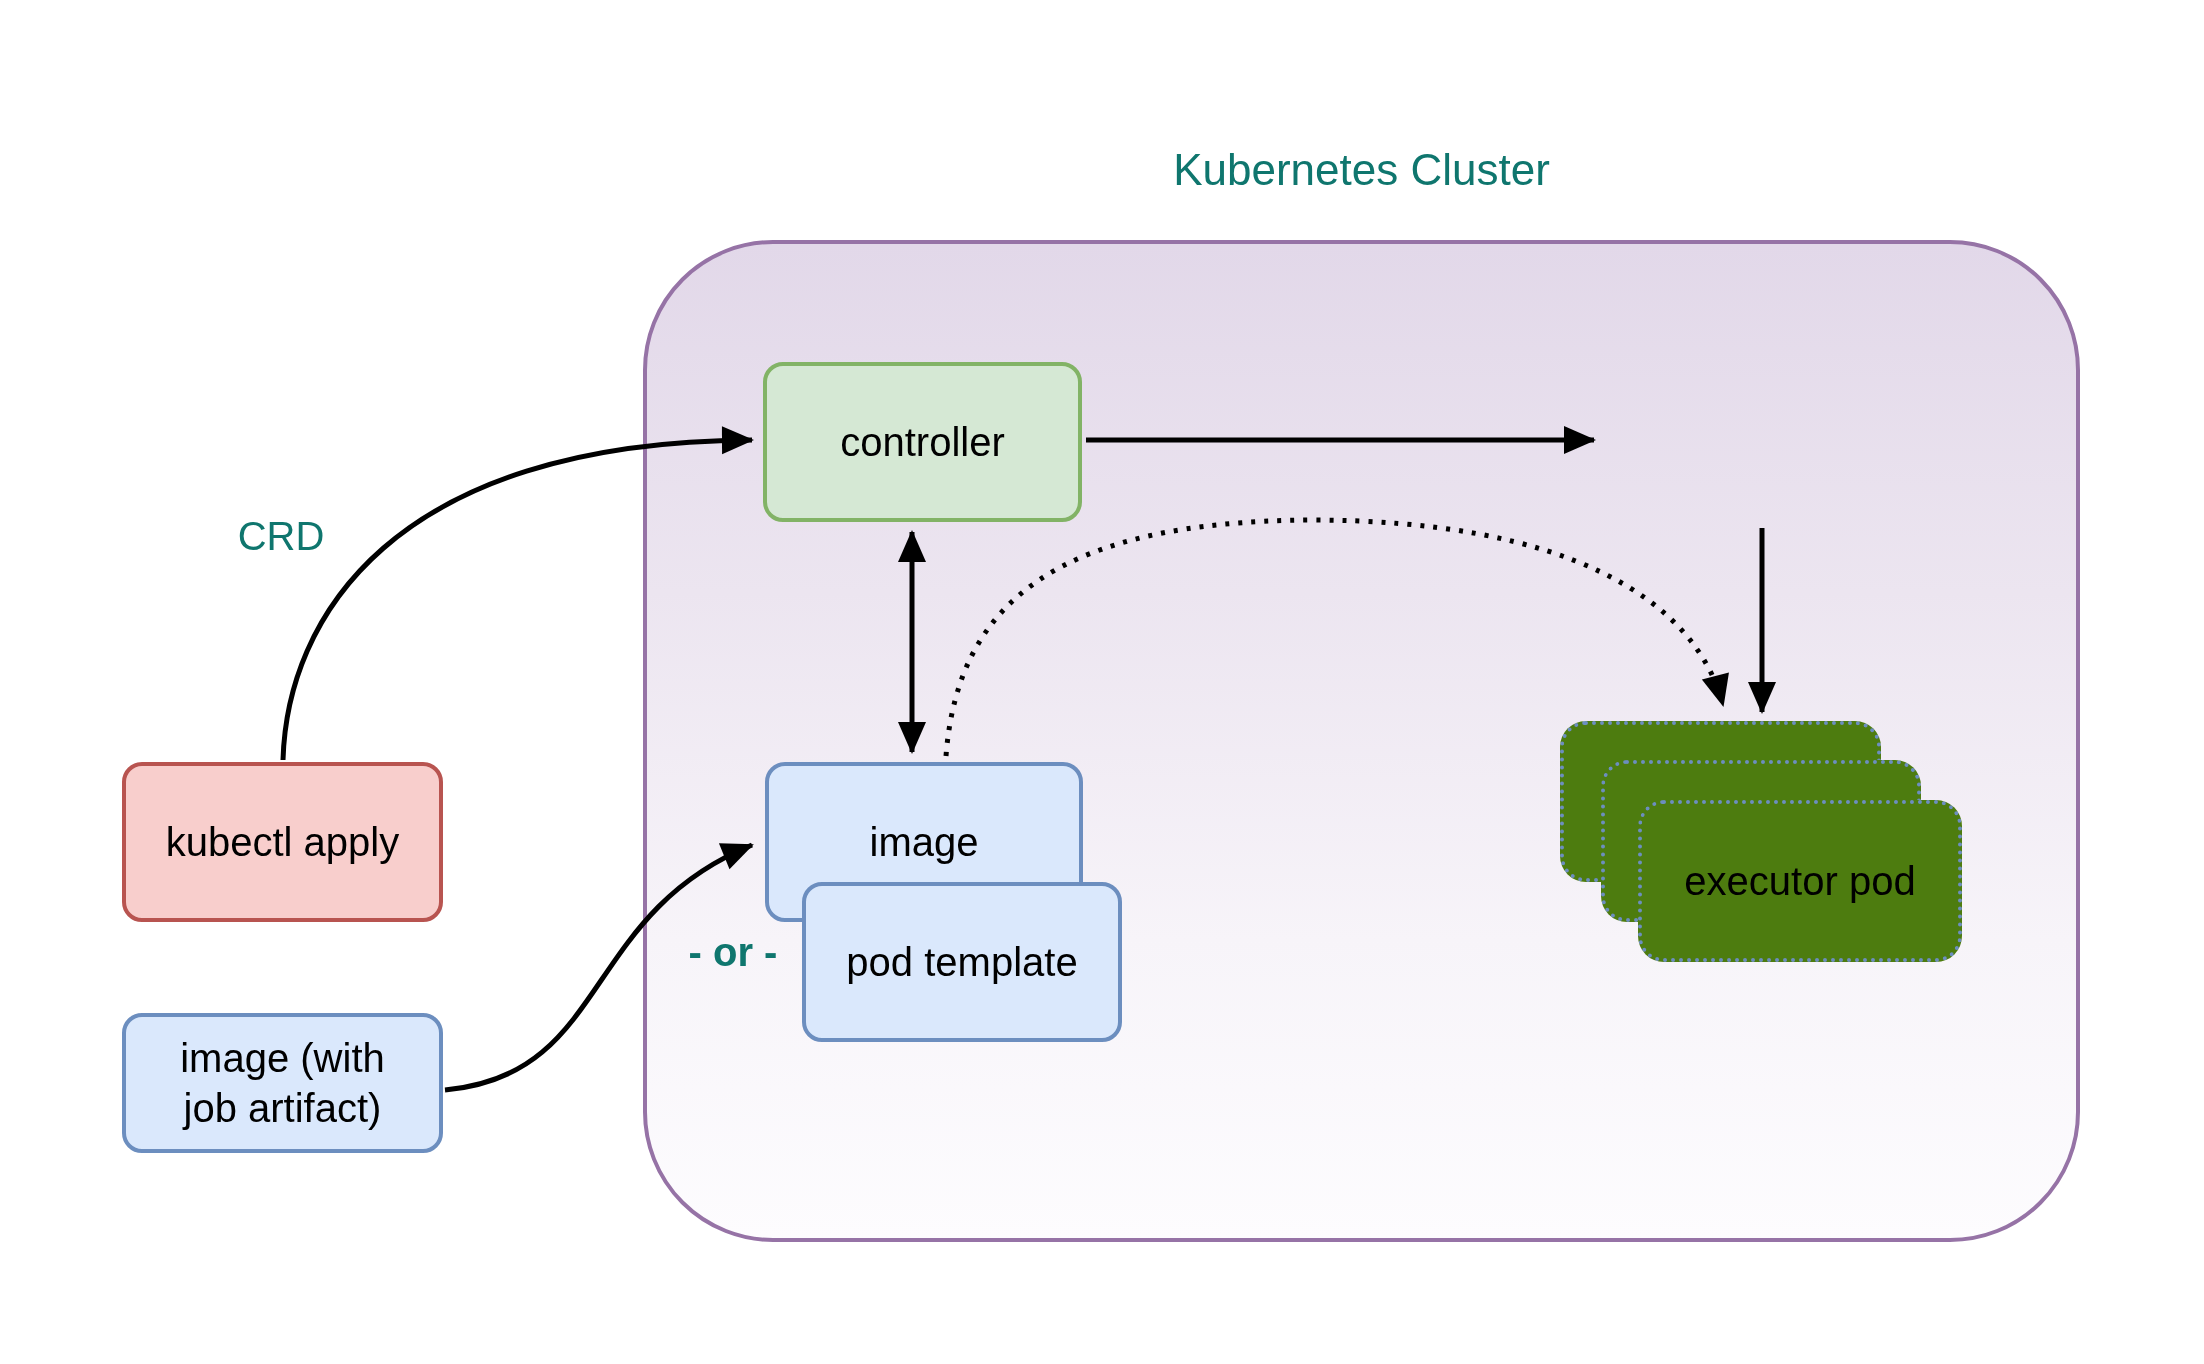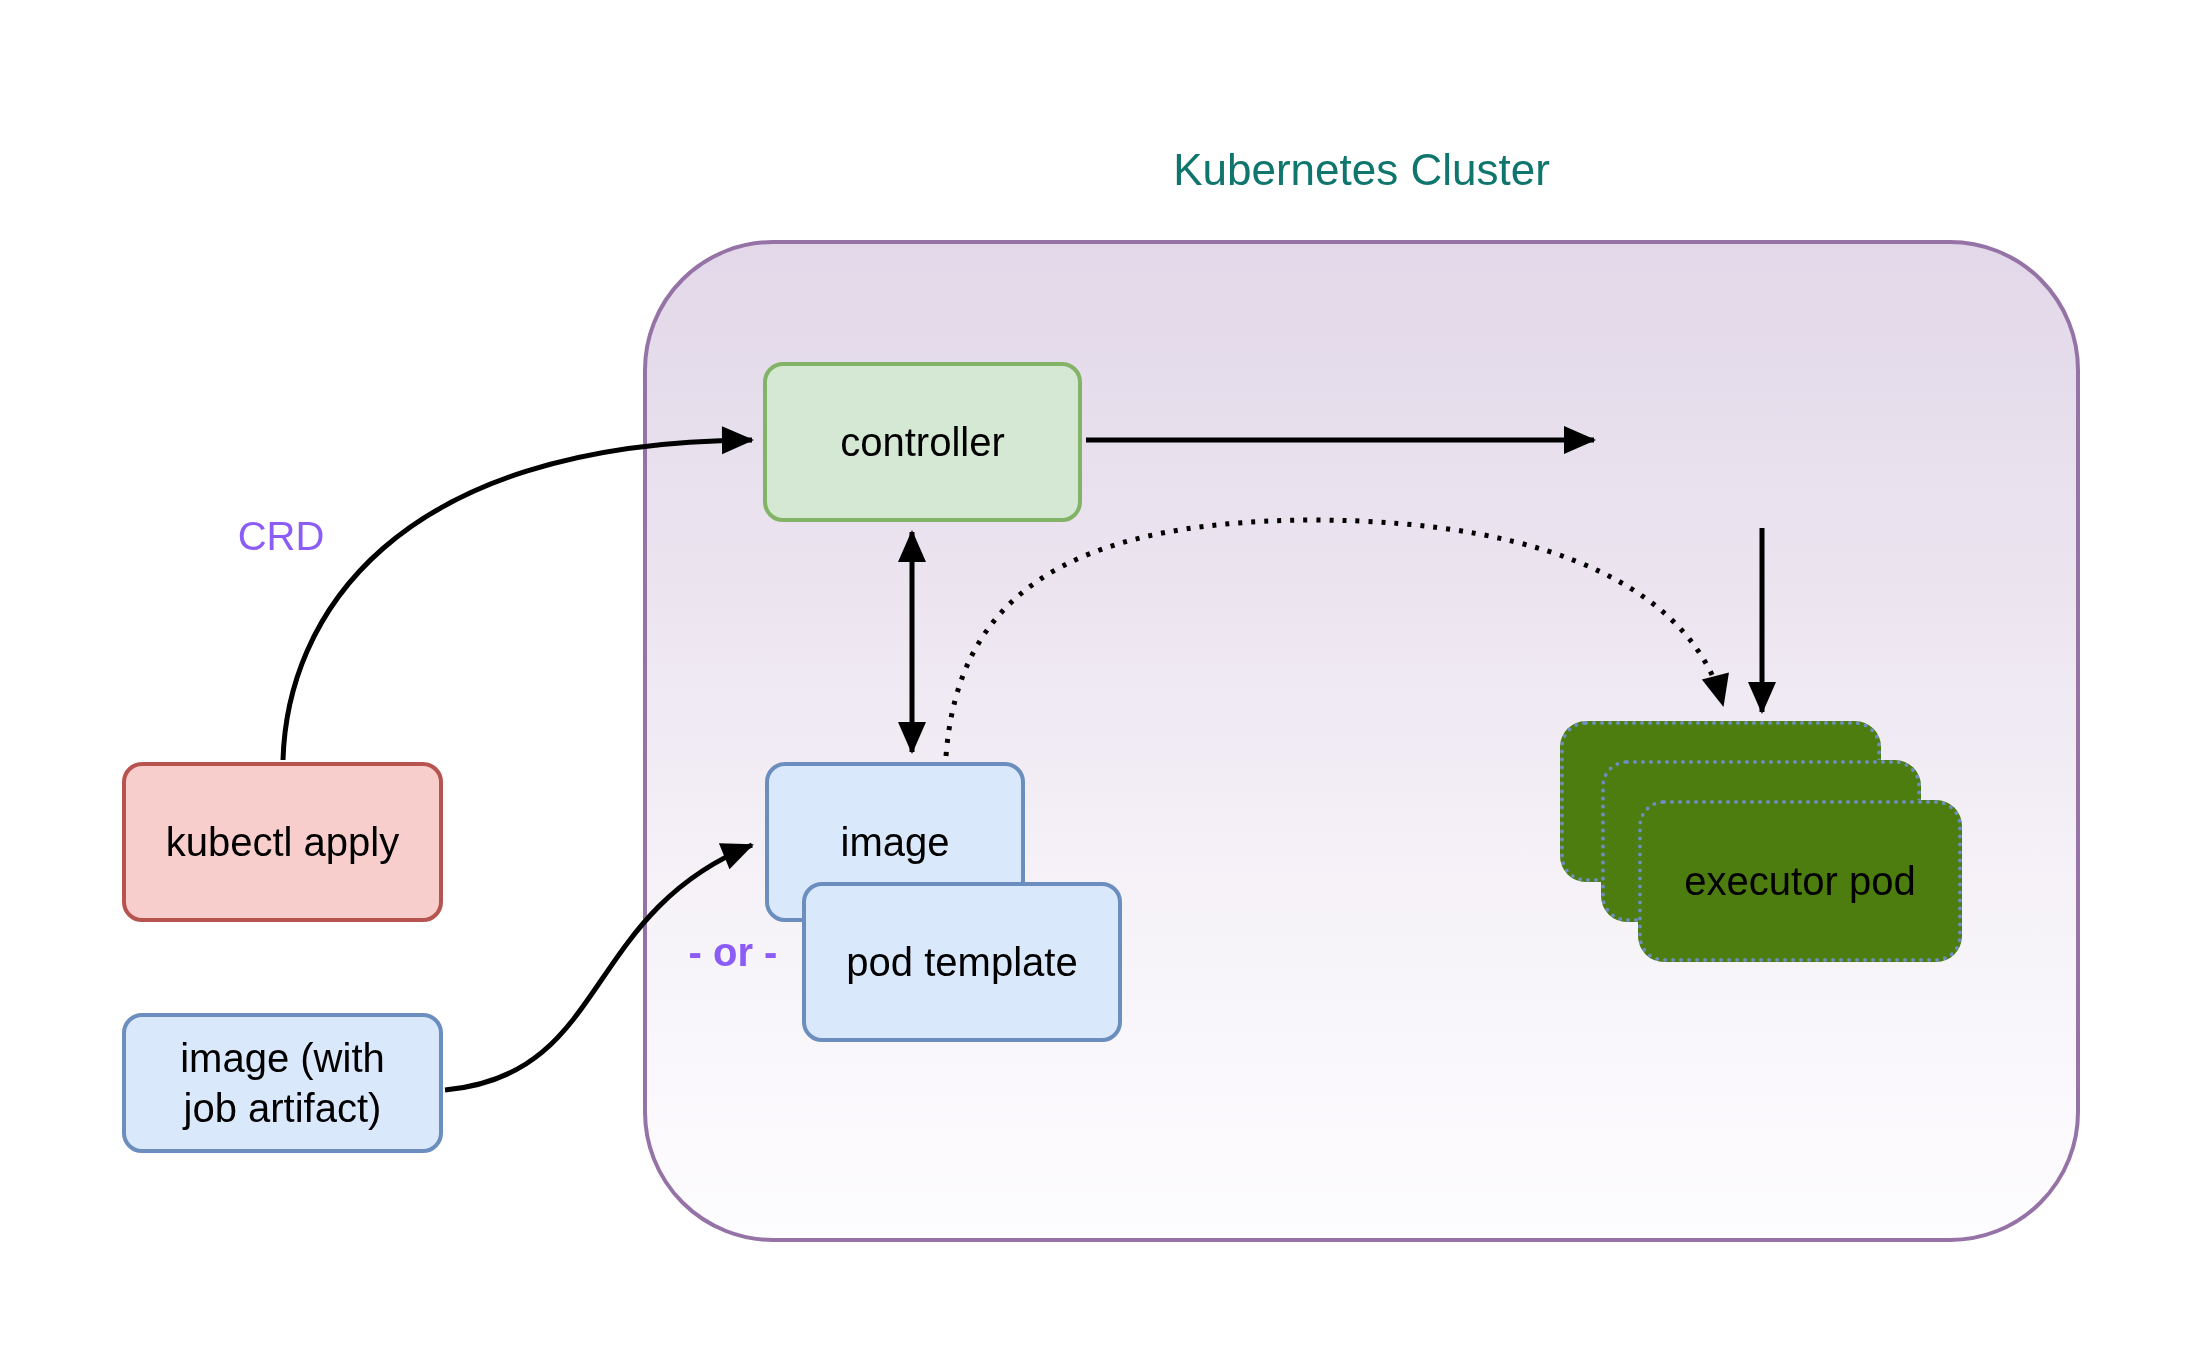--- a/index.html
+++ b/index.html
@@ -22,30 +22,30 @@
     display:flex; align-items:center; justify-content:center;
     font-size:40px; line-height:1.25; text-align:center;
   }
   .green { background:#d5e8d4; border:4px solid #82b366; }
   .blue  { background:#dae8fc; border:4px solid #6c8ebf; }
   .red   { background:#f8cecc; border:4px solid #b85450; }
   .exec  { background:#4d7c0f; border:4px dotted #6c8ebf; border-radius:26px; }
 
   .n-controller { left:763px;  top:362px;  width:319px; height:160px; }
   .n-driver     { left:1602px; top:362px;  width:320px; height:160px; }
-  .n-image      { left:765px;  top:762px;  width:260px; height:160px; }
+  .n-image      { left:765px;  top:762px;  width:318px; height:160px; }
   .n-podtpl     { left:802px;  top:882px;  width:320px; height:160px; }
   .n-kubectl    { left:122px;  top:762px;  width:321px; height:160px; }
   .n-artifact   { left:122px;  top:1013px; width:321px; height:140px; }
   .n-exec-back  { left:1560px; top:721px;  width:321px; height:161px; }
   .n-exec-mid   { left:1601px; top:760px;  width:320px; height:162px; }
   .n-exec-front { left:1638px; top:800px;  width:324px; height:162px; }
 
   .floating-label {
-    position:absolute; font-size:40px; text-align:center; width:220px; color:#8b5cf6;
+    position:absolute; font-size:40px; text-align:center; width:220px; color:#0f766e;
   }
   .l-crd { left:171px; top:514px; }
   .l-or  { left:623px; top:930px;font-weight:bold; }
 
   .edges { position:absolute; left:0; top:0; width:2204px; height:1364px; pointer-events:none; }
   .edge { fill:none; stroke:#000000; stroke-width:5; }
   .edge.dotted { stroke-dasharray:4 9; }
 </style>
 </head>
 <body>

